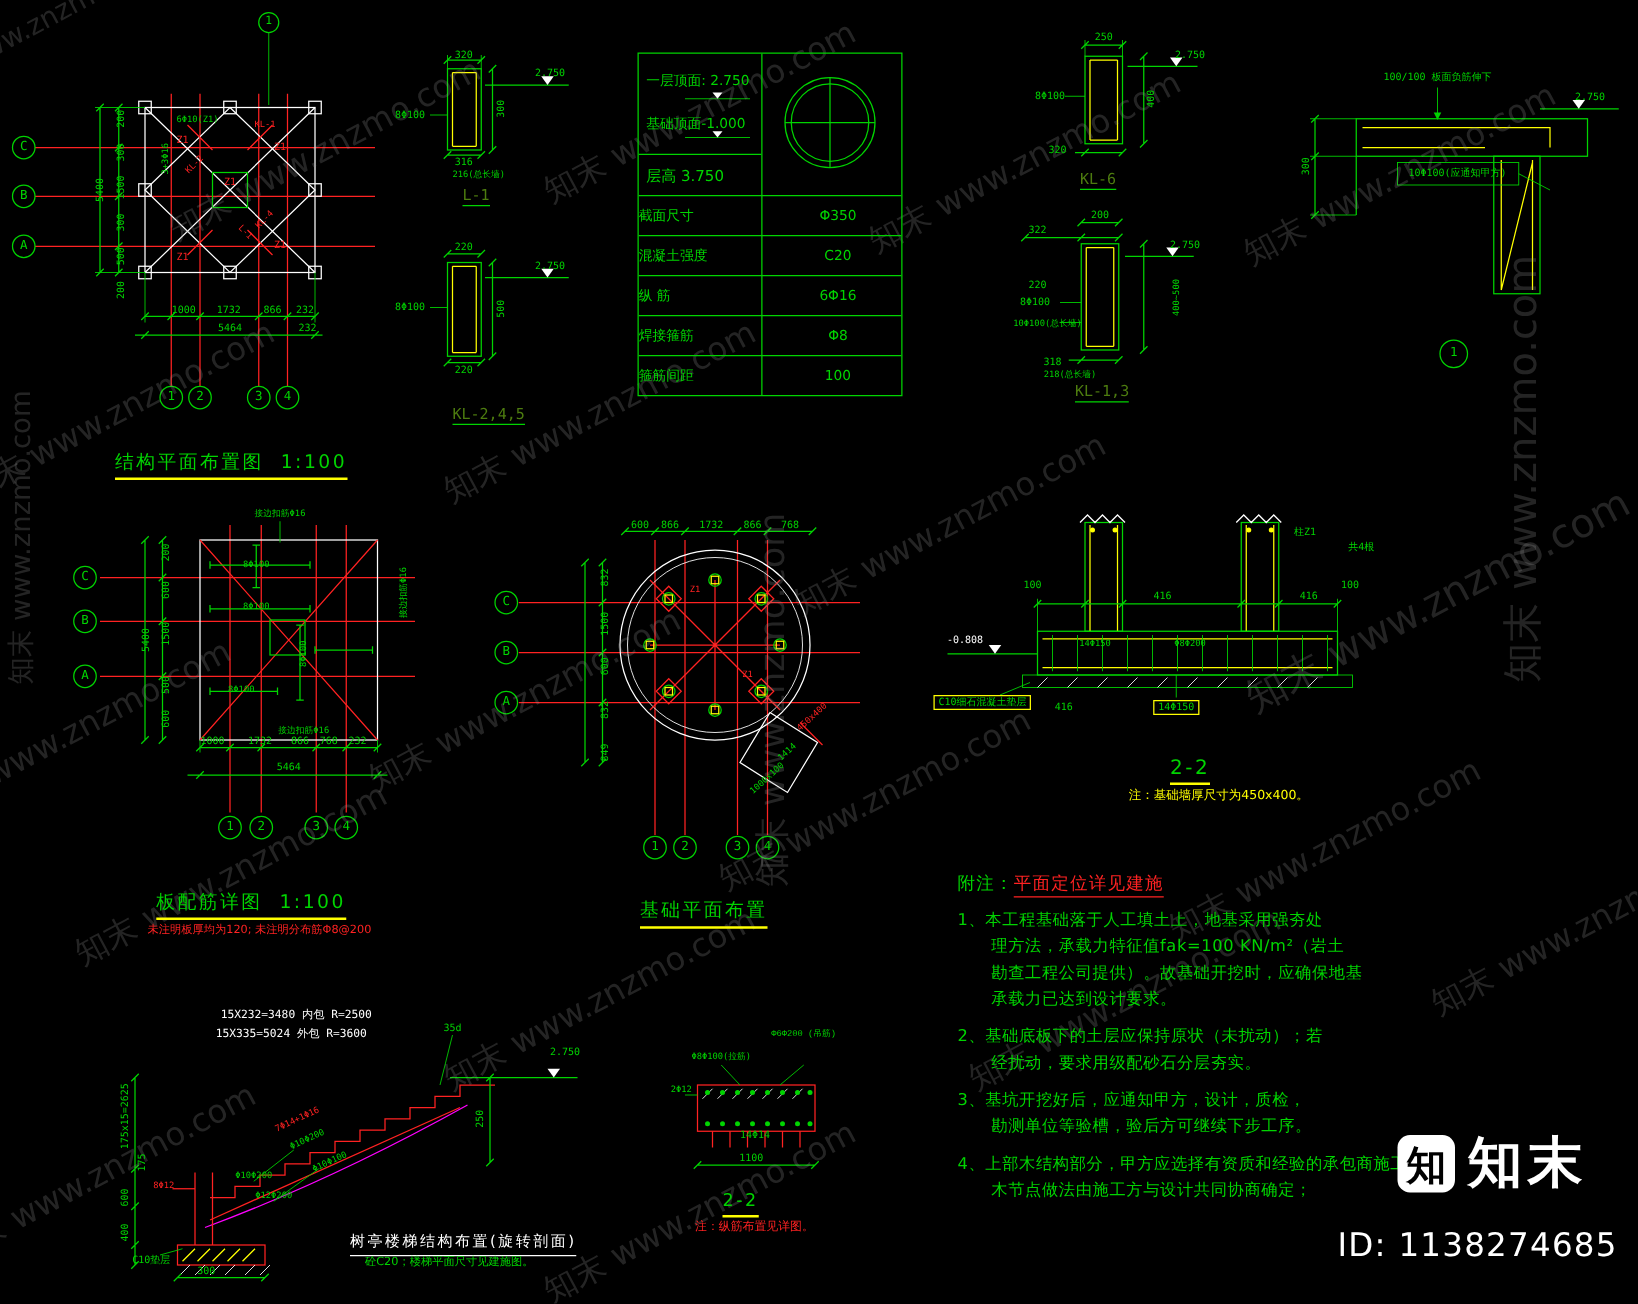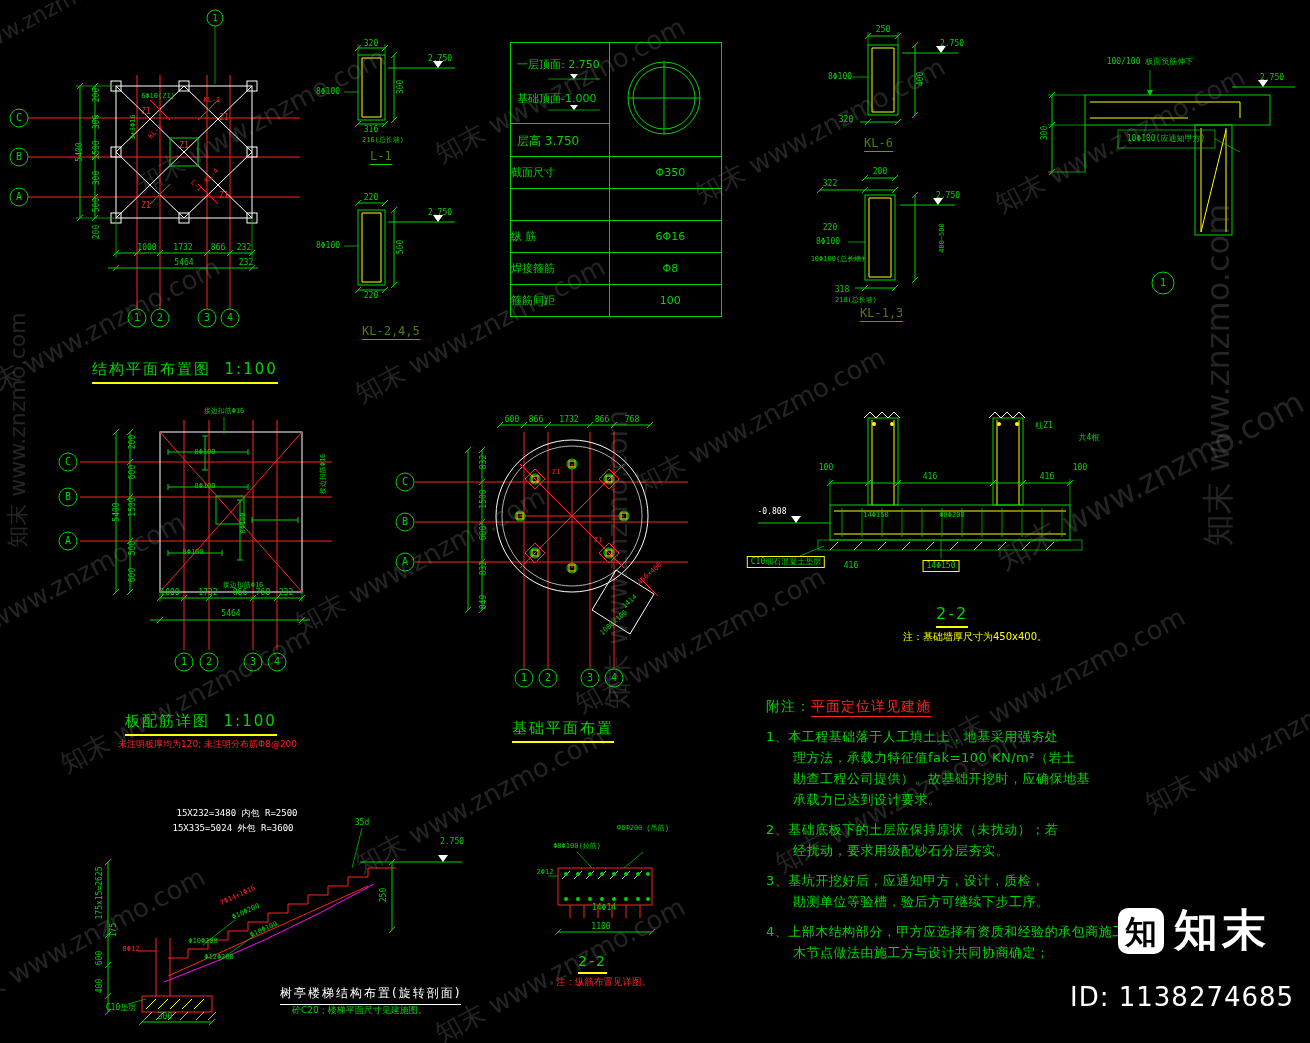--- a/index.html
+++ b/index.html
@@ -487,20 +487,24 @@
     <div class="st-line st-h" style="top:177px;left:0;width:210px"></div>
     <div class="st-line st-h" style="top:209px;left:0;width:210px"></div>
     <div class="st-line st-h" style="top:241px;left:0;width:210px"></div>
     <div class="st-text" style="left:6px;top:14px">一层顶面: 2.750</div>
     <div class="st-text" style="left:6px;top:48px">基础顶面-1.000</div>
     <div class="st-text" style="left:6px;top:90px;font-size:12px">层高 3.750</div>
     <div class="st-row" style="top:113px">
         <span class="lab">截面尺寸</span>
         <span class="val">Φ350</span>
       </div>
+    <div class="st-row" style="top:145px">
+        <span class="lab">混凝土强度</span>
+        <span class="val">C20</span>
+      </div>
     <div class="st-row" style="top:177px">
         <span class="lab">纵  筋</span>
         <span class="val">6Φ16</span>
       </div>
     <div class="st-row" style="top:209px">
         <span class="lab">焊接箍筋</span>
         <span class="val">Φ8</span>
       </div>
     <div class="st-row" style="top:241px">
         <span class="lab">箍筋间距</span>

